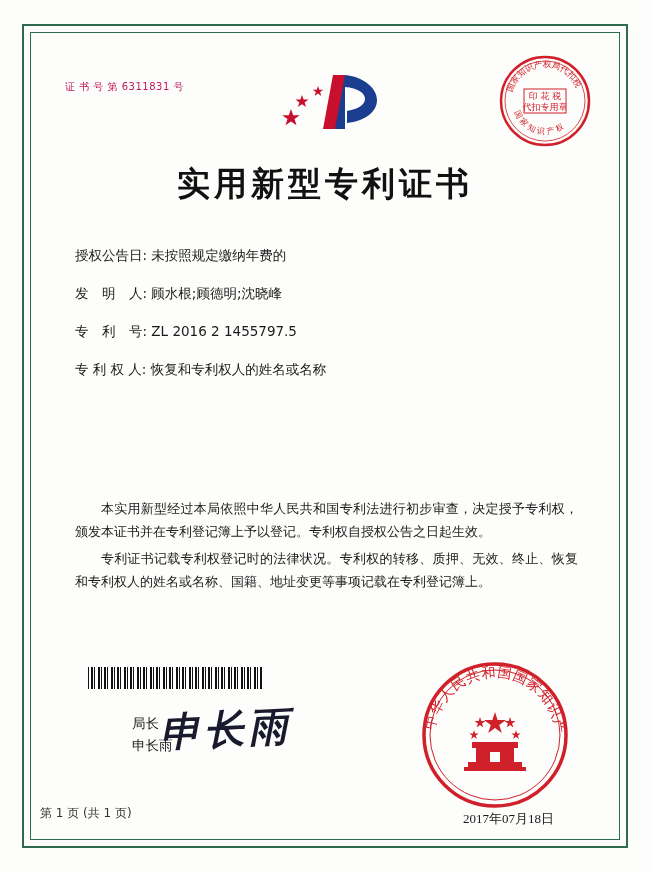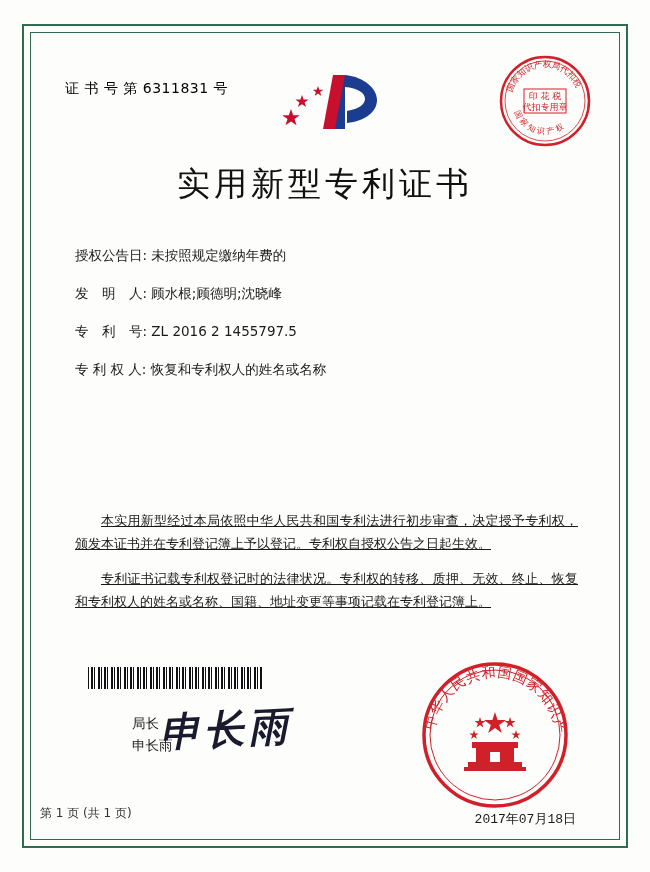--- a/index.html
+++ b/index.html
@@ -46,24 +46,24 @@
     top: 42px;
     right: 40px;
     bottom: 42px;
   }
 
   
   .cert-no {
     position: absolute;
     left: 25px;
     top: 38px;
-    font-size: 14px;
+    font-size: 10px;
     letter-spacing: 0.5px;
     font-family: "DejaVu Sans", sans-serif;
-    color: #000000;
+    color: #be185d;
   }
 
   .logo {
     position: absolute;
     left: 50%;
     transform: translateX(-50%);
     top: 25px;
     width: 120px;
     height: 70px;
   }
@@ -76,21 +76,21 @@
     height: 94px;
   }
 
   .title {
     position: absolute;
     left: 0;
     right: 0;
     top: 120px;
     text-align: center;
     font-size: 33px;
-    font-weight: normal;
+    font-weight: bold;
     letter-spacing: 4px;
     font-family: "DejaVu Sans", sans-serif;
     color: #111;
   }
 
   
   .fields {
     position: absolute;
     left: 35px;
     right: 30px;
@@ -117,23 +117,22 @@
     left: 35px;
     right: 32px;
     top: 455px;
     font-size: 13px;
     line-height: 23px;
     font-family: "DejaVu Sans", sans-serif;
     color: #1a1a1a;
     text-align: justify;
   }
   .paragraphs p {
-    margin: 12px 0 4px 0;
+    margin: 0 0 4px 0;
     text-indent: 26px;
-    text-decoration: underline;
   }
 
   
   .barcode {
     position: absolute;
     left: 48px;
     top: 625px;
     width: 175px;
     height: 22px;
     background:
@@ -171,24 +170,24 @@
   .red-seal-main {
     position: absolute;
     right: 40px;
     top: 618px;
     width: 150px;
     height: 150px;
   }
 
   .seal-date {
     position: absolute;
-    right: 34px;
+    right: 56px;
     top: 768px;
     font-size: 13px;
-    font-family: Liberation Mono, monospace;
+    font-family: Liberation Serif, serif;
     color: #1a1a1a;
   }
 
   
   .page-footer {
     position: absolute;
     left: 0;
     right: 0;
     bottom: 8px;
     text-align: left;

